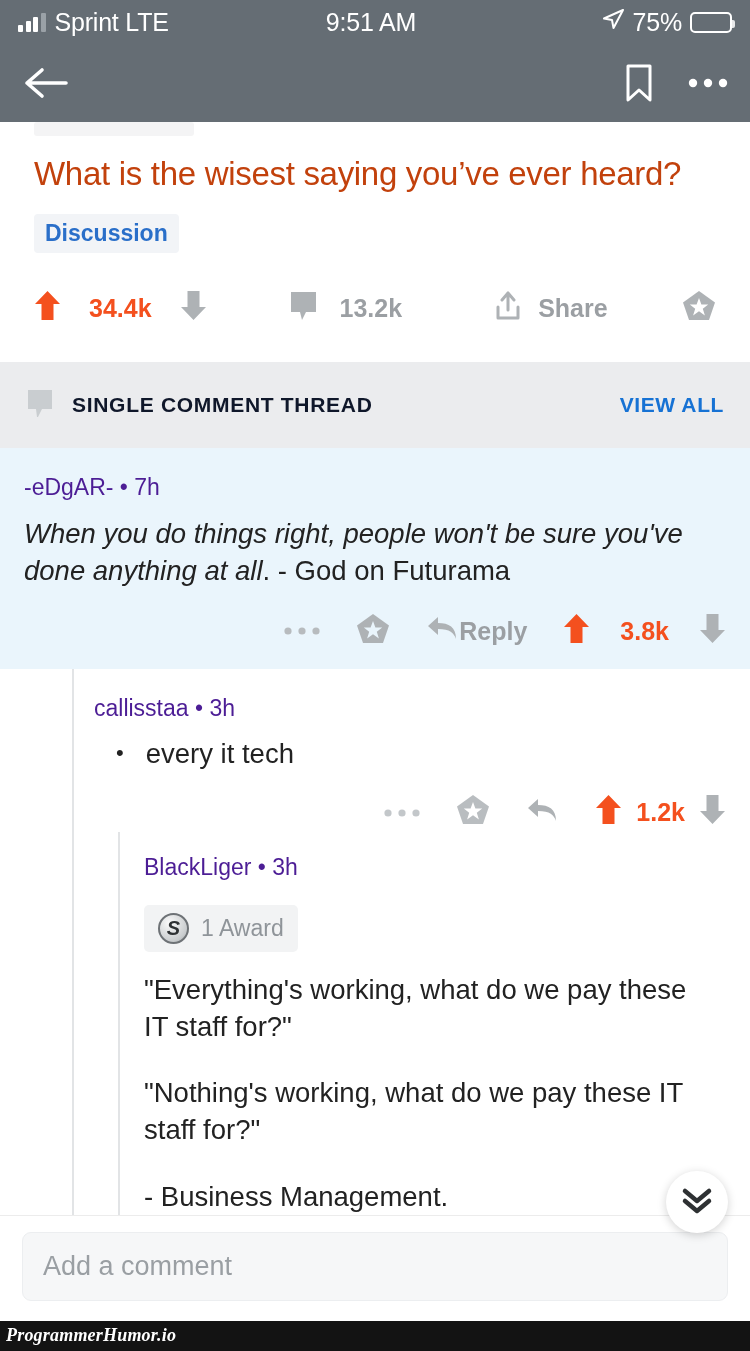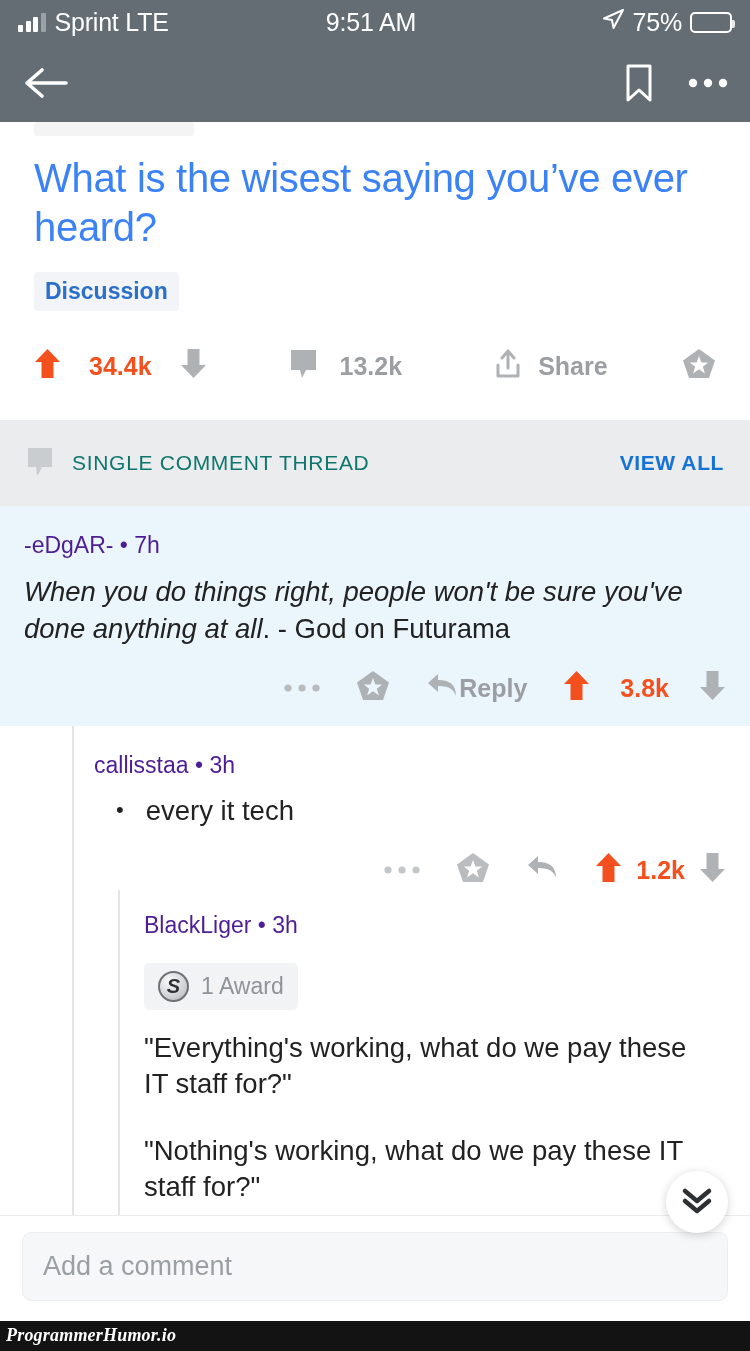--- a/index.html
+++ b/index.html
@@ -45,21 +45,21 @@
   .nav-right{display:flex;align-items:center;gap:34px;}
   .nav-btn{display:flex;align-items:center;justify-content:center;cursor:pointer;}
 
   
   .content{background:#fff;}
   .clipped-chip{
     margin-left:34px;width:160px;height:14px;background:#f4f4f5;border-radius:3px;
   }
   .post{padding:0 34px;}
   .post-title{
-    font-size:40px;line-height:1.22;color:#3b82f6;font-weight:400;
+    font-size:33px;line-height:1.22;color:#c2410c;font-weight:400;
     padding-top:18px;letter-spacing:-0.3px;
   }
   .flair{
     display:inline-block;margin-top:20px;background:#f2f4f7;color:#2a6fc9;
     font-weight:bold;font-size:23px;padding:6px 11px;border-radius:4px;
   }
 
   
   .post-actions{
     display:flex;align-items:center;padding:36px 34px 34px 34px;
@@ -72,21 +72,21 @@
   .pa-award{margin-left:auto;}
   .score-up{color:#f4501e;}
 
   
   .thread-banner{
     background:#ebecee;display:flex;align-items:center;
     padding:26px 26px;justify-content:space-between;
   }
   .tb-left{display:flex;align-items:center;gap:18px;}
   .tb-label{
-    color:#0f766e;font-weight:normal;font-size:21px;letter-spacing:0.7px;
+    color:#0f172a;font-weight:bold;font-size:21px;letter-spacing:0.7px;
   }
   .tb-viewall{color:#1672d4;font-weight:bold;font-size:21px;letter-spacing:0.6px;}
 
   
   .comment-hl{background:#eaf5fc;padding:26px 24px 18px 24px;}
   .c-meta{color:#4c1d95;font-size:23px;margin-bottom:14px;}
   .c-body{font-size:27.5px;line-height:1.35;color:#222;}
   .c-actions{
     display:flex;align-items:center;justify-content:flex-end;
     gap:36px;padding-top:22px;color:#9b9fa3;font-weight:bold;font-size:25px;

